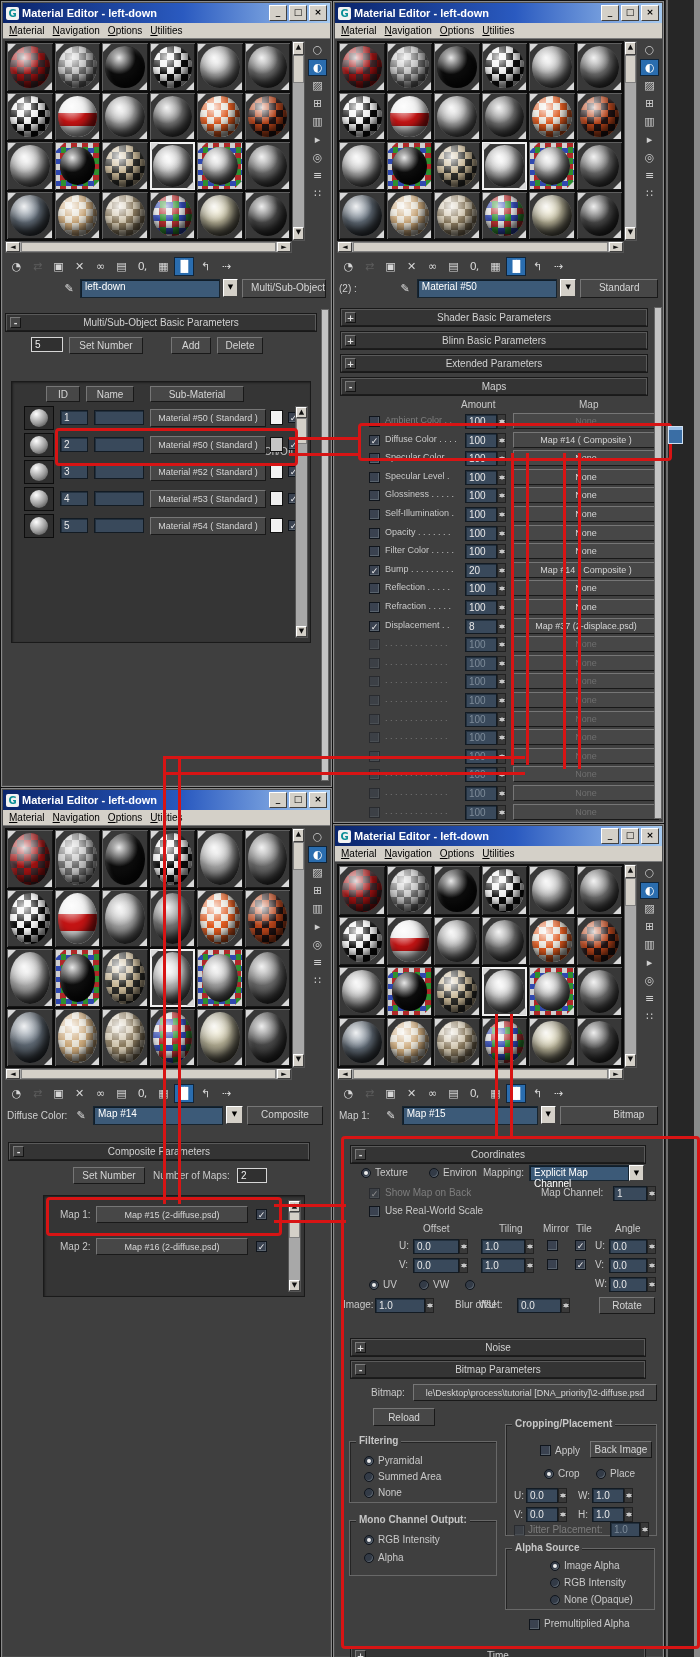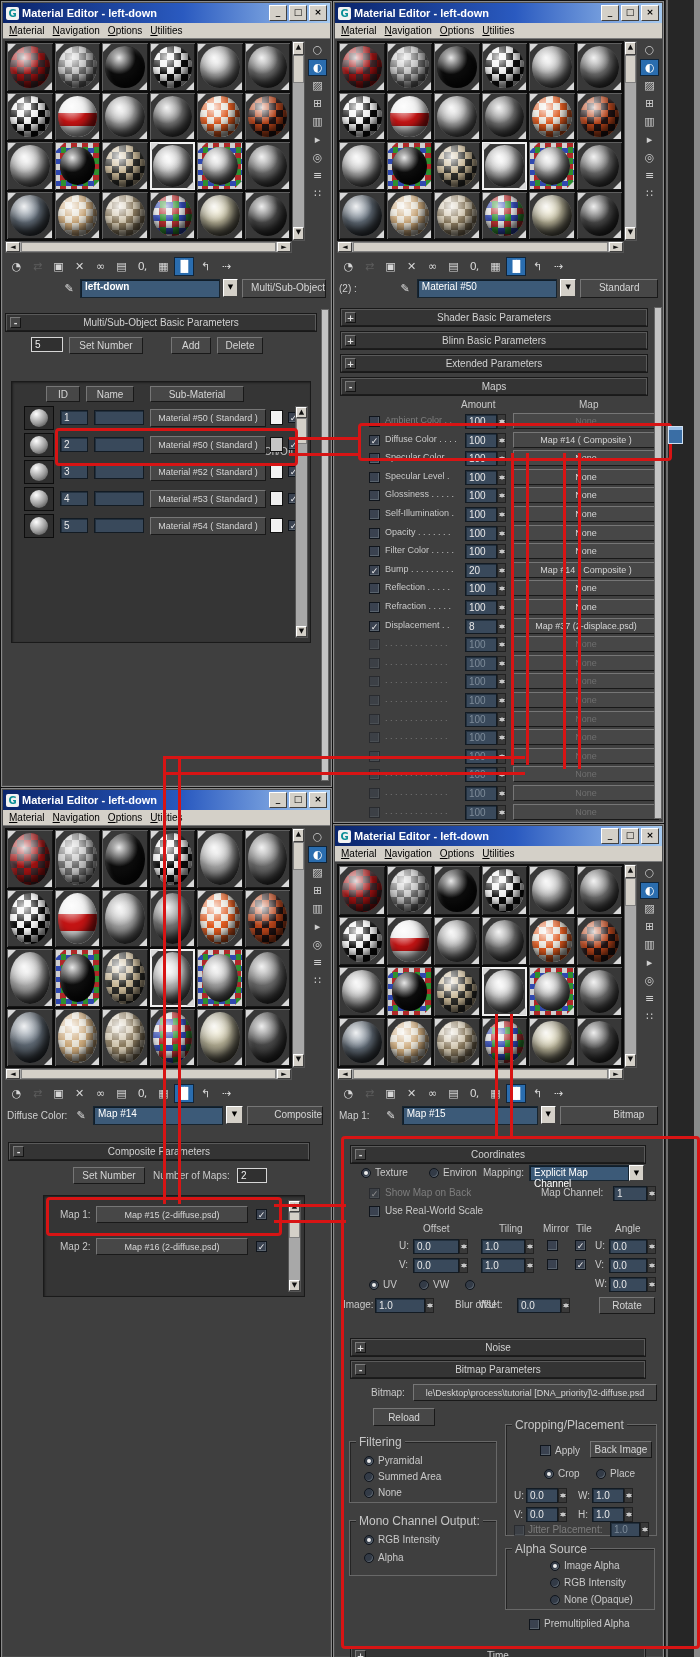--- a/index.html
+++ b/index.html
@@ -98,21 +98,21 @@
   .spin::before{content:"";position:absolute;left:1px;top:1px;border:3px solid transparent;border-bottom:4px solid #c6c6c6;}
   .spin::after{content:"";position:absolute;left:1px;bottom:1px;border:3px solid transparent;border-top:4px solid #c6c6c6;}
   .cb{position:absolute;width:11px;height:11px;background:#3a4250;border:1px solid #10151c;
       box-shadow:inset -1px -1px 0 #59636e;color:#f0f0f0;font:9px/10px "DejaVu Sans",sans-serif;text-align:center;}
   .cb.on::after{content:"✓";}
   .cb.dim{opacity:.45;}
   .rd{position:absolute;width:10px;height:10px;border-radius:50%;background:#333b47;border:1px solid #10151c;
       box-shadow:inset -1px -1px 0 #59636e;}
   .rd.sel::after{content:"";position:absolute;inset:2px;background:#ececec;border-radius:50%;}
   .grp{position:absolute;border:1px solid #686868;box-shadow:inset 1px 1px 0 #242424;}
-  .grp-l{position:absolute;top:-7px;left:6px;background:#3f3f3f;padding:0 3px;font-size:12px;color:#c6c6c6;white-space:nowrap;}
+  .grp-l{position:absolute;top:-7px;left:6px;background:#3f3f3f;padding:0 3px;font-size:10px;color:#c6c6c6;white-space:nowrap;font-weight:bold;}
   .swatch{position:absolute;width:13px;height:15px;border:1px solid #111;}
   .thumb{position:absolute;width:30px;height:24px;background:#2e2e2e;border:1px solid #0d0d0d;}
   .thumb .msphere{position:absolute;inset:2px 5px;border-radius:50%;
       background:radial-gradient(circle at 35% 28%, #fff, #9a9a9a 55%, #1c1c1c 110%);}
   .listbox{position:absolute;background:#353535;border:1px solid #1a1a1a;box-shadow:inset 1px 1px 2px #202020;}
   .pscroll{position:absolute;width:8px;background:#c4c4c4;border:1px solid #666;}
   
   .ann-box{position:absolute;border:3px solid var(--ann);border-radius:4px;z-index:60;pointer-events:none;}
   .ann-v{position:absolute;width:12px;border-left:3px solid var(--ann);border-right:3px solid var(--ann);z-index:59;pointer-events:none;}
   .ann-h{position:absolute;height:13px;border-top:3px solid var(--ann);border-bottom:3px solid var(--ann);z-index:59;pointer-events:none;}
@@ -249,21 +249,21 @@
         <span class="ticon">▤</span>
         <span class="ticon">0,</span>
         <span class="ticon">▦</span>
         <span class="ticon active">▐▌</span>
         <span class="ticon">↰</span>
         <span class="ticon">⇢</span>
       </div>
     <div class="name-row">
       <span style="width:60px;"></span>
       <span class="pick-btn">✎</span>
-      <span class="dd" style="width:130px;font-weight:bold;">left-down</span>
+      <span class="dd" style="width:130px;">left-down</span>
       <span class="dd-btn">▼</span>
       <span class="btn" style="width:96px;height:17px;line-height:16px;text-align:right;">Multi/Sub-Object</span>
     </div>
     <div class="params" style="top:306px;">
       <div class="roll" style="left:5px;top:7px;width:310px;">
         <span class="pm">-</span>
         <span>Multi/Sub-Object Basic Parameters</span>
       </div>
       <span class="litfld" style="left:30px;top:30px;width:32px;">5</span>
       <span class="btn abs" style="left:68px;top:30px;width:74px;height:17px;line-height:16px;">Set Number</span>
@@ -722,21 +722,21 @@
         <span class="ticon">▦</span>
         <span class="ticon active">▐▌</span>
         <span class="ticon">↰</span>
         <span class="ticon">⇢</span>
       </div>
     <div class="name-row">
       <span style="width:62px;">Diffuse Color:</span>
       <span class="pick-btn">✎</span>
       <span class="dd" style="width:120px;">Map #14</span>
       <span class="dd-btn">▼</span>
-      <span class="btn" style="width:74px;height:17px;line-height:16px;text-align:right;">Composite</span>
+      <span class="btn" style="width:74px;height:17px;line-height:16px;">Composite</span>
     </div>
     <div class="params" style="top:352px;">
       <div class="roll" style="left:8px;top:3px;width:300px;">
         <span class="pm">-</span>
         <span>Composite Parameters</span>
       </div>
       <span class="btn abs" style="left:72px;top:27px;width:72px;height:17px;line-height:16px;">Set Number</span>
       <span class="lbl" style="left:152px;top:30px;">Number of Maps:</span>
       <span class="litfld" style="left:236px;top:28px;width:30px;">2</span>
       <div class="listbox" style="left:42px;top:55px;width:262px;height:102px;">

